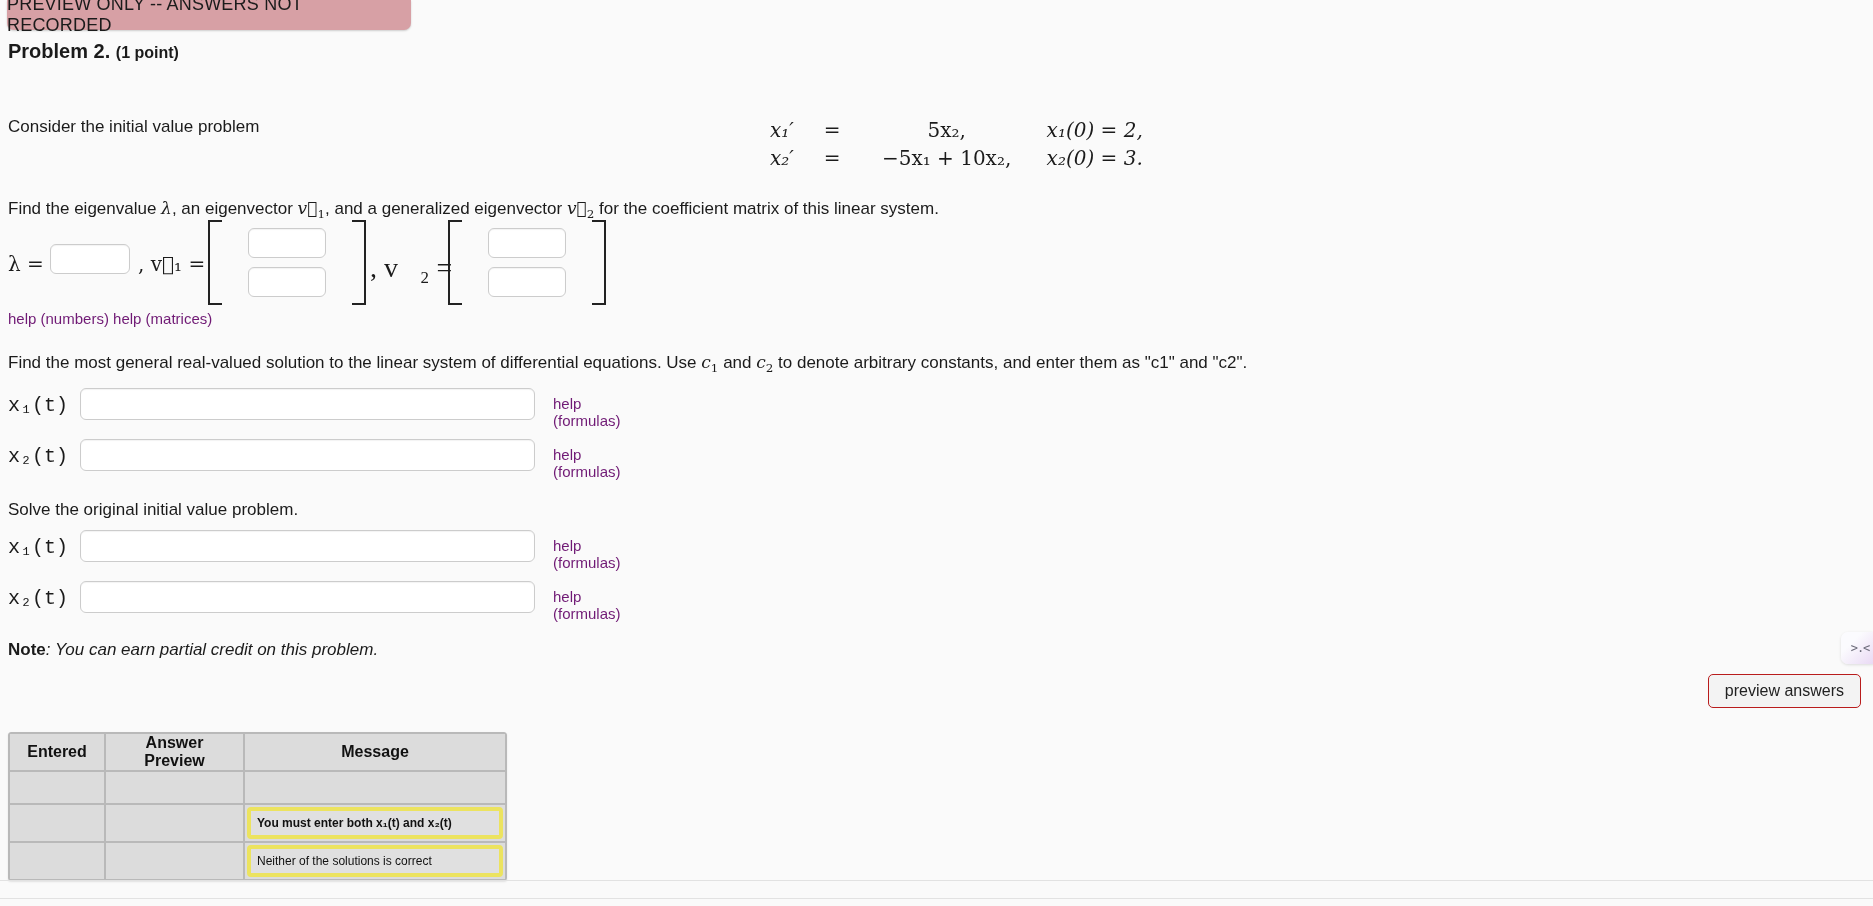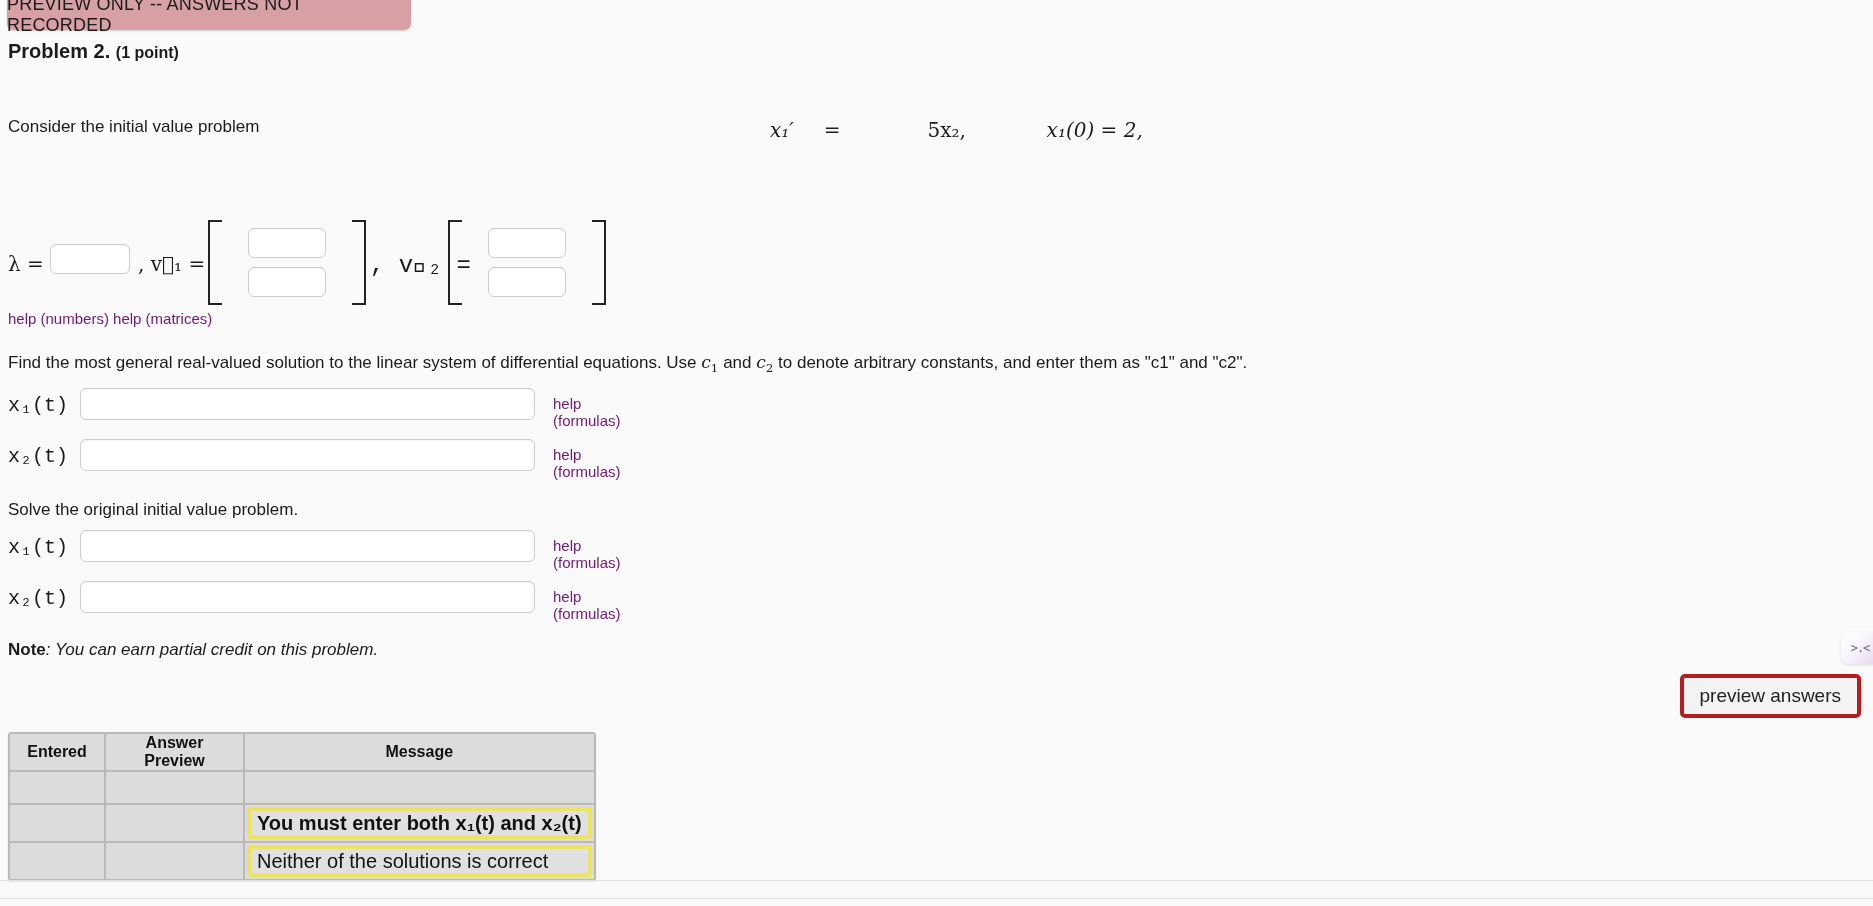--- a/index.html
+++ b/index.html
@@ -103,21 +103,21 @@
   .mat .brk.r { border-right: 2px solid #222; }
   .mat .cells {
     display: flex; flex-direction: column; gap: 9px;
     padding: 8px 26px;
   }
   .mat .cells .inp { width: 78px; height: 30px; }
 
   .mat-v1 { left: 200px; }
   .lbl-v2 {
     position: absolute; left: 362px; top: 24px;
-    font-family: Liberation Mono, monospace; font-size: 24px; white-space: nowrap;
+    font-family: Liberation Serif, serif; font-size: 28px; white-space: nowrap;
   }
   .mat-v2 { left: 440px; }
 
   .helplinks {
     position: absolute; left: 8px; top: 310px;
     font-size: 15px;
   }
   a.help { color: #701a75; text-decoration: none; }
 
   
@@ -134,24 +134,24 @@
 
   .xrow-1 { top: 388px; }
   .xrow-2 { top: 439px; }
   .xrow-3 { top: 530px; }
   .xrow-4 { top: 581px; }
 
   
   .preview-btn {
     position: absolute; right: 12px; top: 674px;
     background: #f3f3f3;
-    border: 4px solid #b91c1c;
+    border: 1px solid #b91c1c;
     border-radius: 5px;
     padding: 7px 16px;
-    font-size: 19px;
+    font-size: 16px;
     color: #222;
     font-family: "Liberation Sans", sans-serif;
     cursor: pointer;
   }
 
   
   .kao {
     position: absolute; right: -6px; top: 632px;
     width: 38px; height: 32px;
     border-radius: 7px;
@@ -191,21 +191,21 @@
   .col-preview { width: 117px; }
   .col-message { width: 240px; }
   .restable td.msg { padding: 2px 0 2px 0; vertical-align: middle; }
 
   .msgbox {
     background: #e0e0e0;
     border: 4px solid #ece35f;
     border-radius: 4px;
     margin: 0 2px;
     padding: 2px 6px;
-    font-size: 20px;
+    font-size: 12px;
     line-height: 20px;
     white-space: nowrap;
   }
   .msgbox.bold { font-weight: bold; }
 
   
   .divider { position: absolute; left: 0; width: 1873px; height: 1px; background: #e2e2e2; }
   .div-1 { top: 880px; }
   .div-2 { top: 898px; }
 </style>
@@ -225,24 +225,33 @@
 
   <div class="eqsys">
     <table>
       <tbody>
           <tr>
         <td class="lhs">x₁′</td>
         <td class="eq">=</td>
         <td class="rhs">5x₂,</td>
         <td class="ini">x₁(0) = 2,</td>
       </tr>
+      <tr>
+        <td class="lhs">x₂′</td>
+        <td class="eq">=</td>
+        <td class="rhs">−5x₁ + 10x₂,</td>
+        <td class="ini">x₂(0) = 3.</td>
+      </tr>
     </tbody>
       </table>
   </div>
 
+  <div class="para p-find-eig">
+    <span>Find the eigenvalue </span><span class="m">λ</span><span>, an eigenvector </span><span class="m">v⃗<sub class="ms">1</sub></span><span>, and a generalized eigenvector </span><span class="m">v⃗<sub class="ms">2</sub></span><span> for the coefficient matrix of this linear system.</span>
+  </div>
 
   <div class="eigrow">
     <span class="lbl-lambda">λ =</span>
     <input class="inp inp-lambda" type="text" value="" style="">
 
     <span class="lbl-v1">, v⃗₁ =</span>
 
     <div class="mat mat-v1">
       <div class="brk l"></div>
       <div class="cells">

